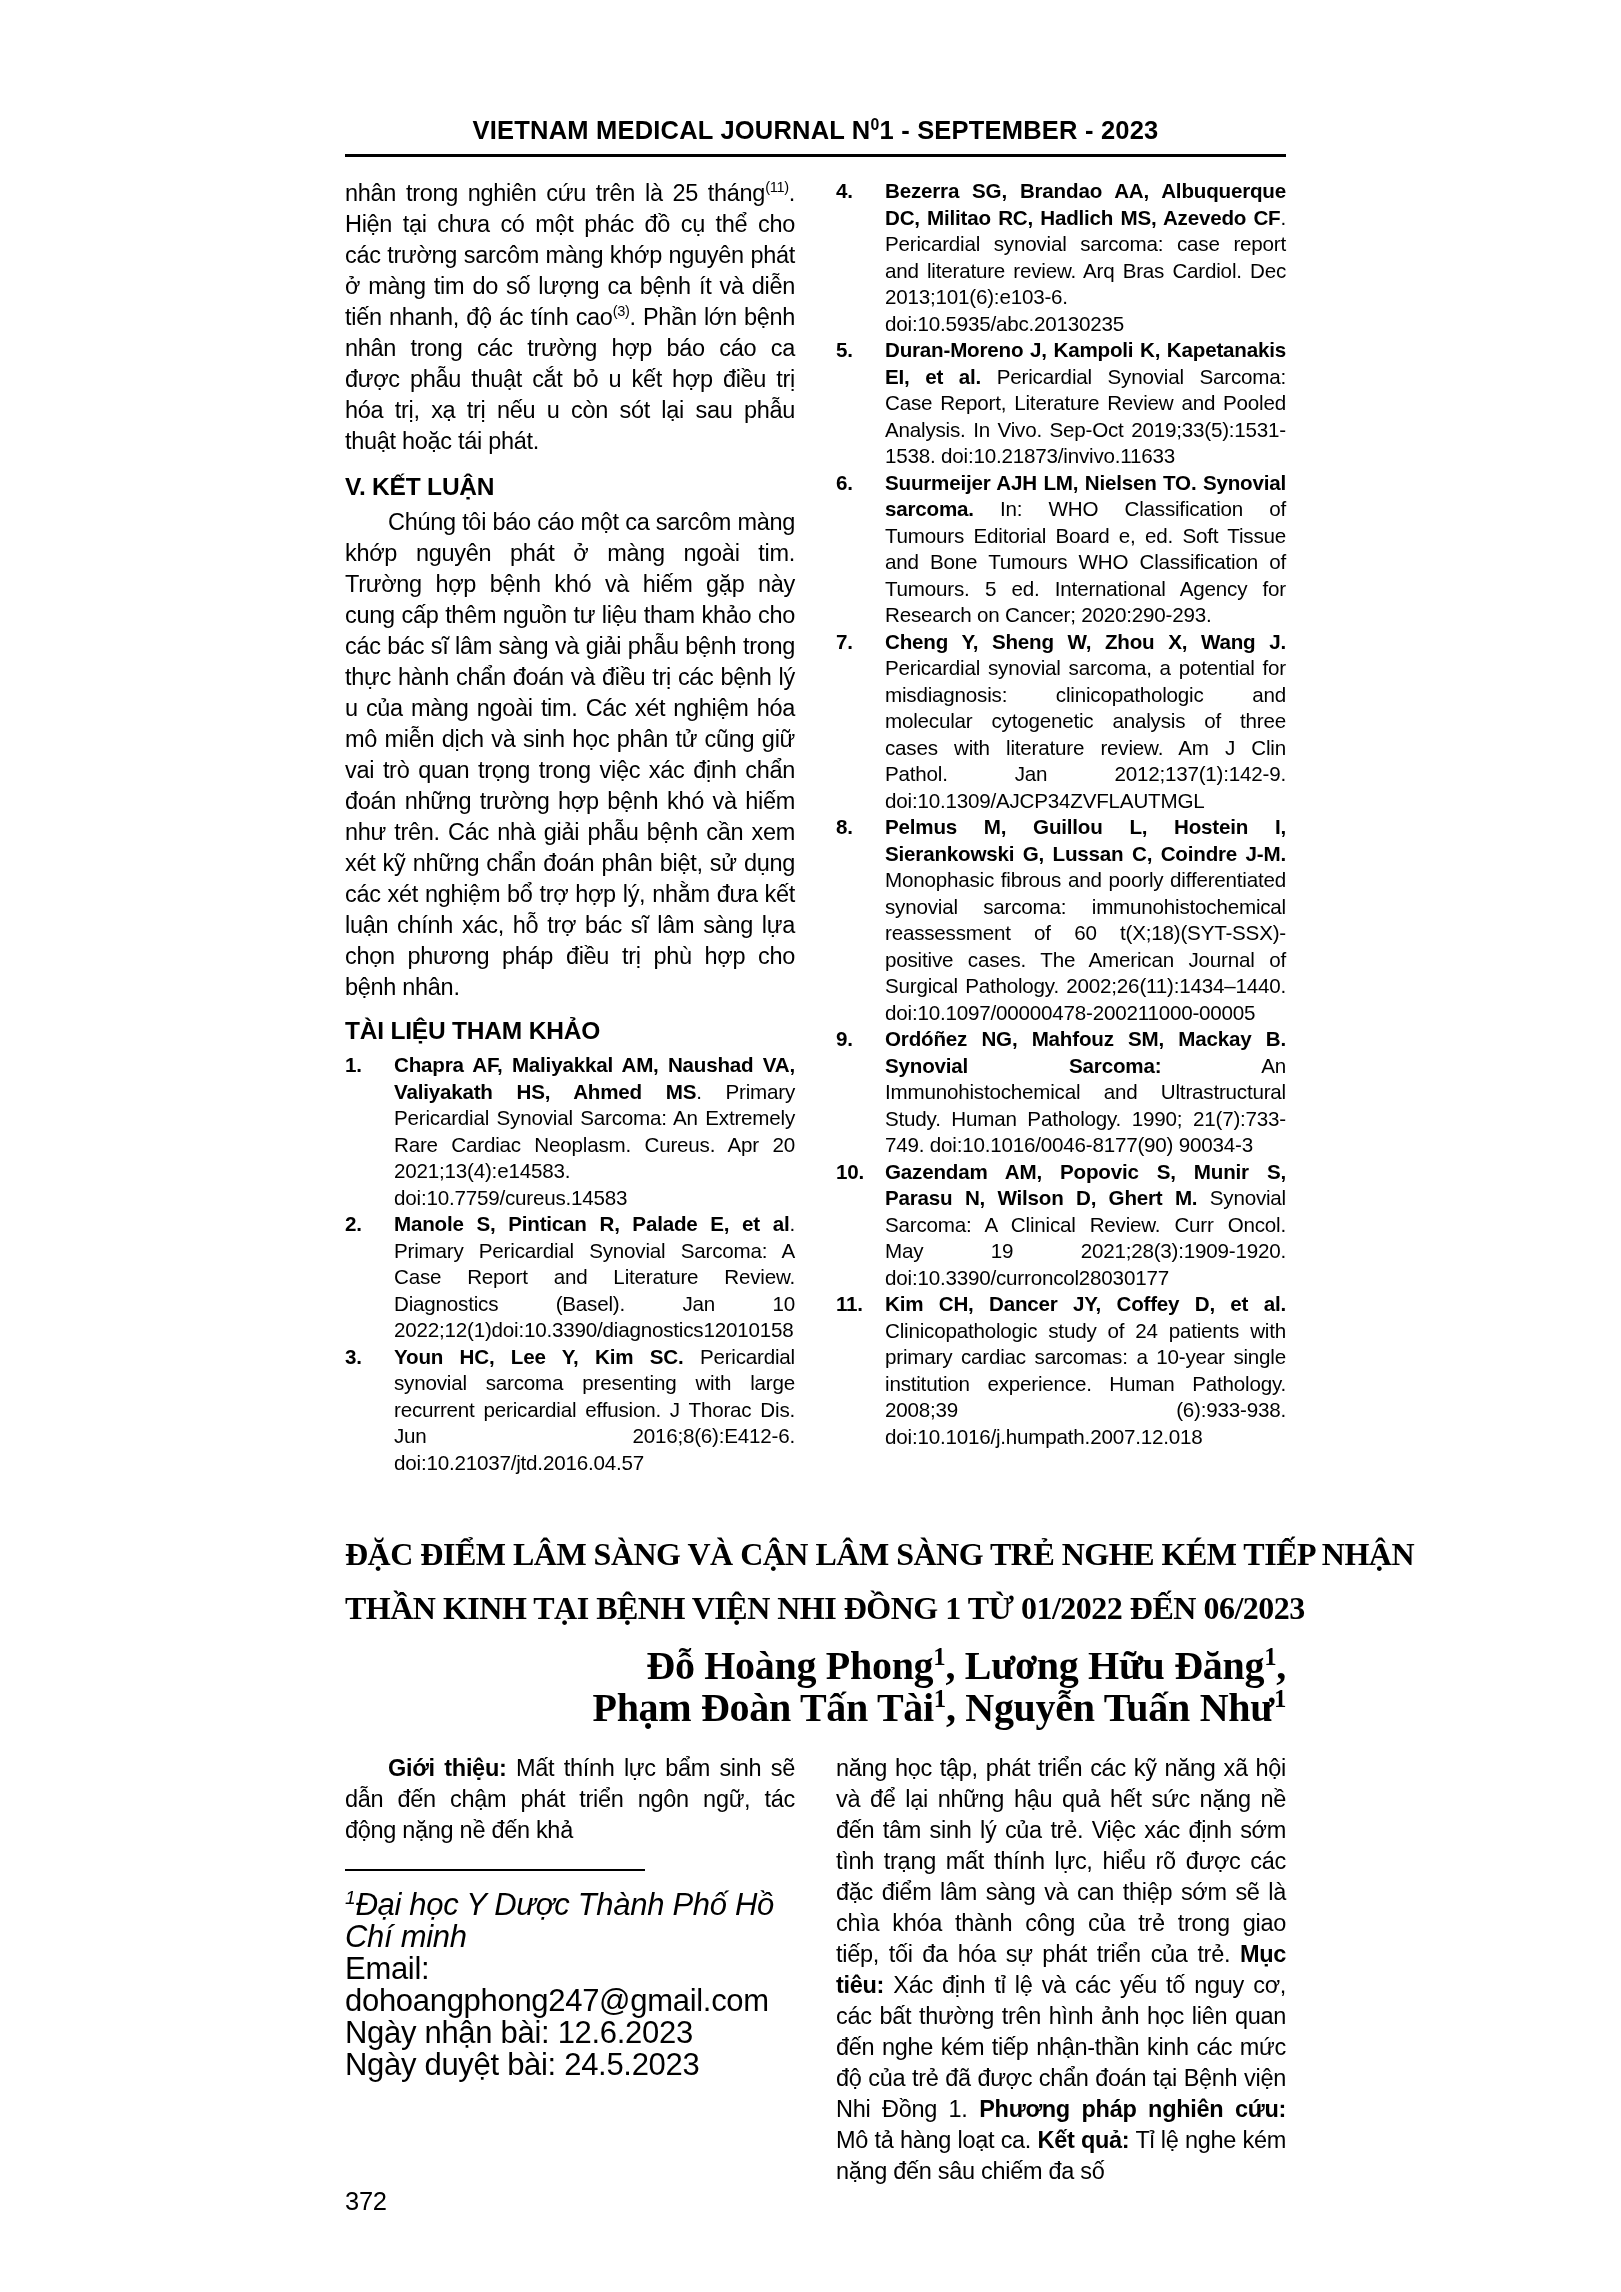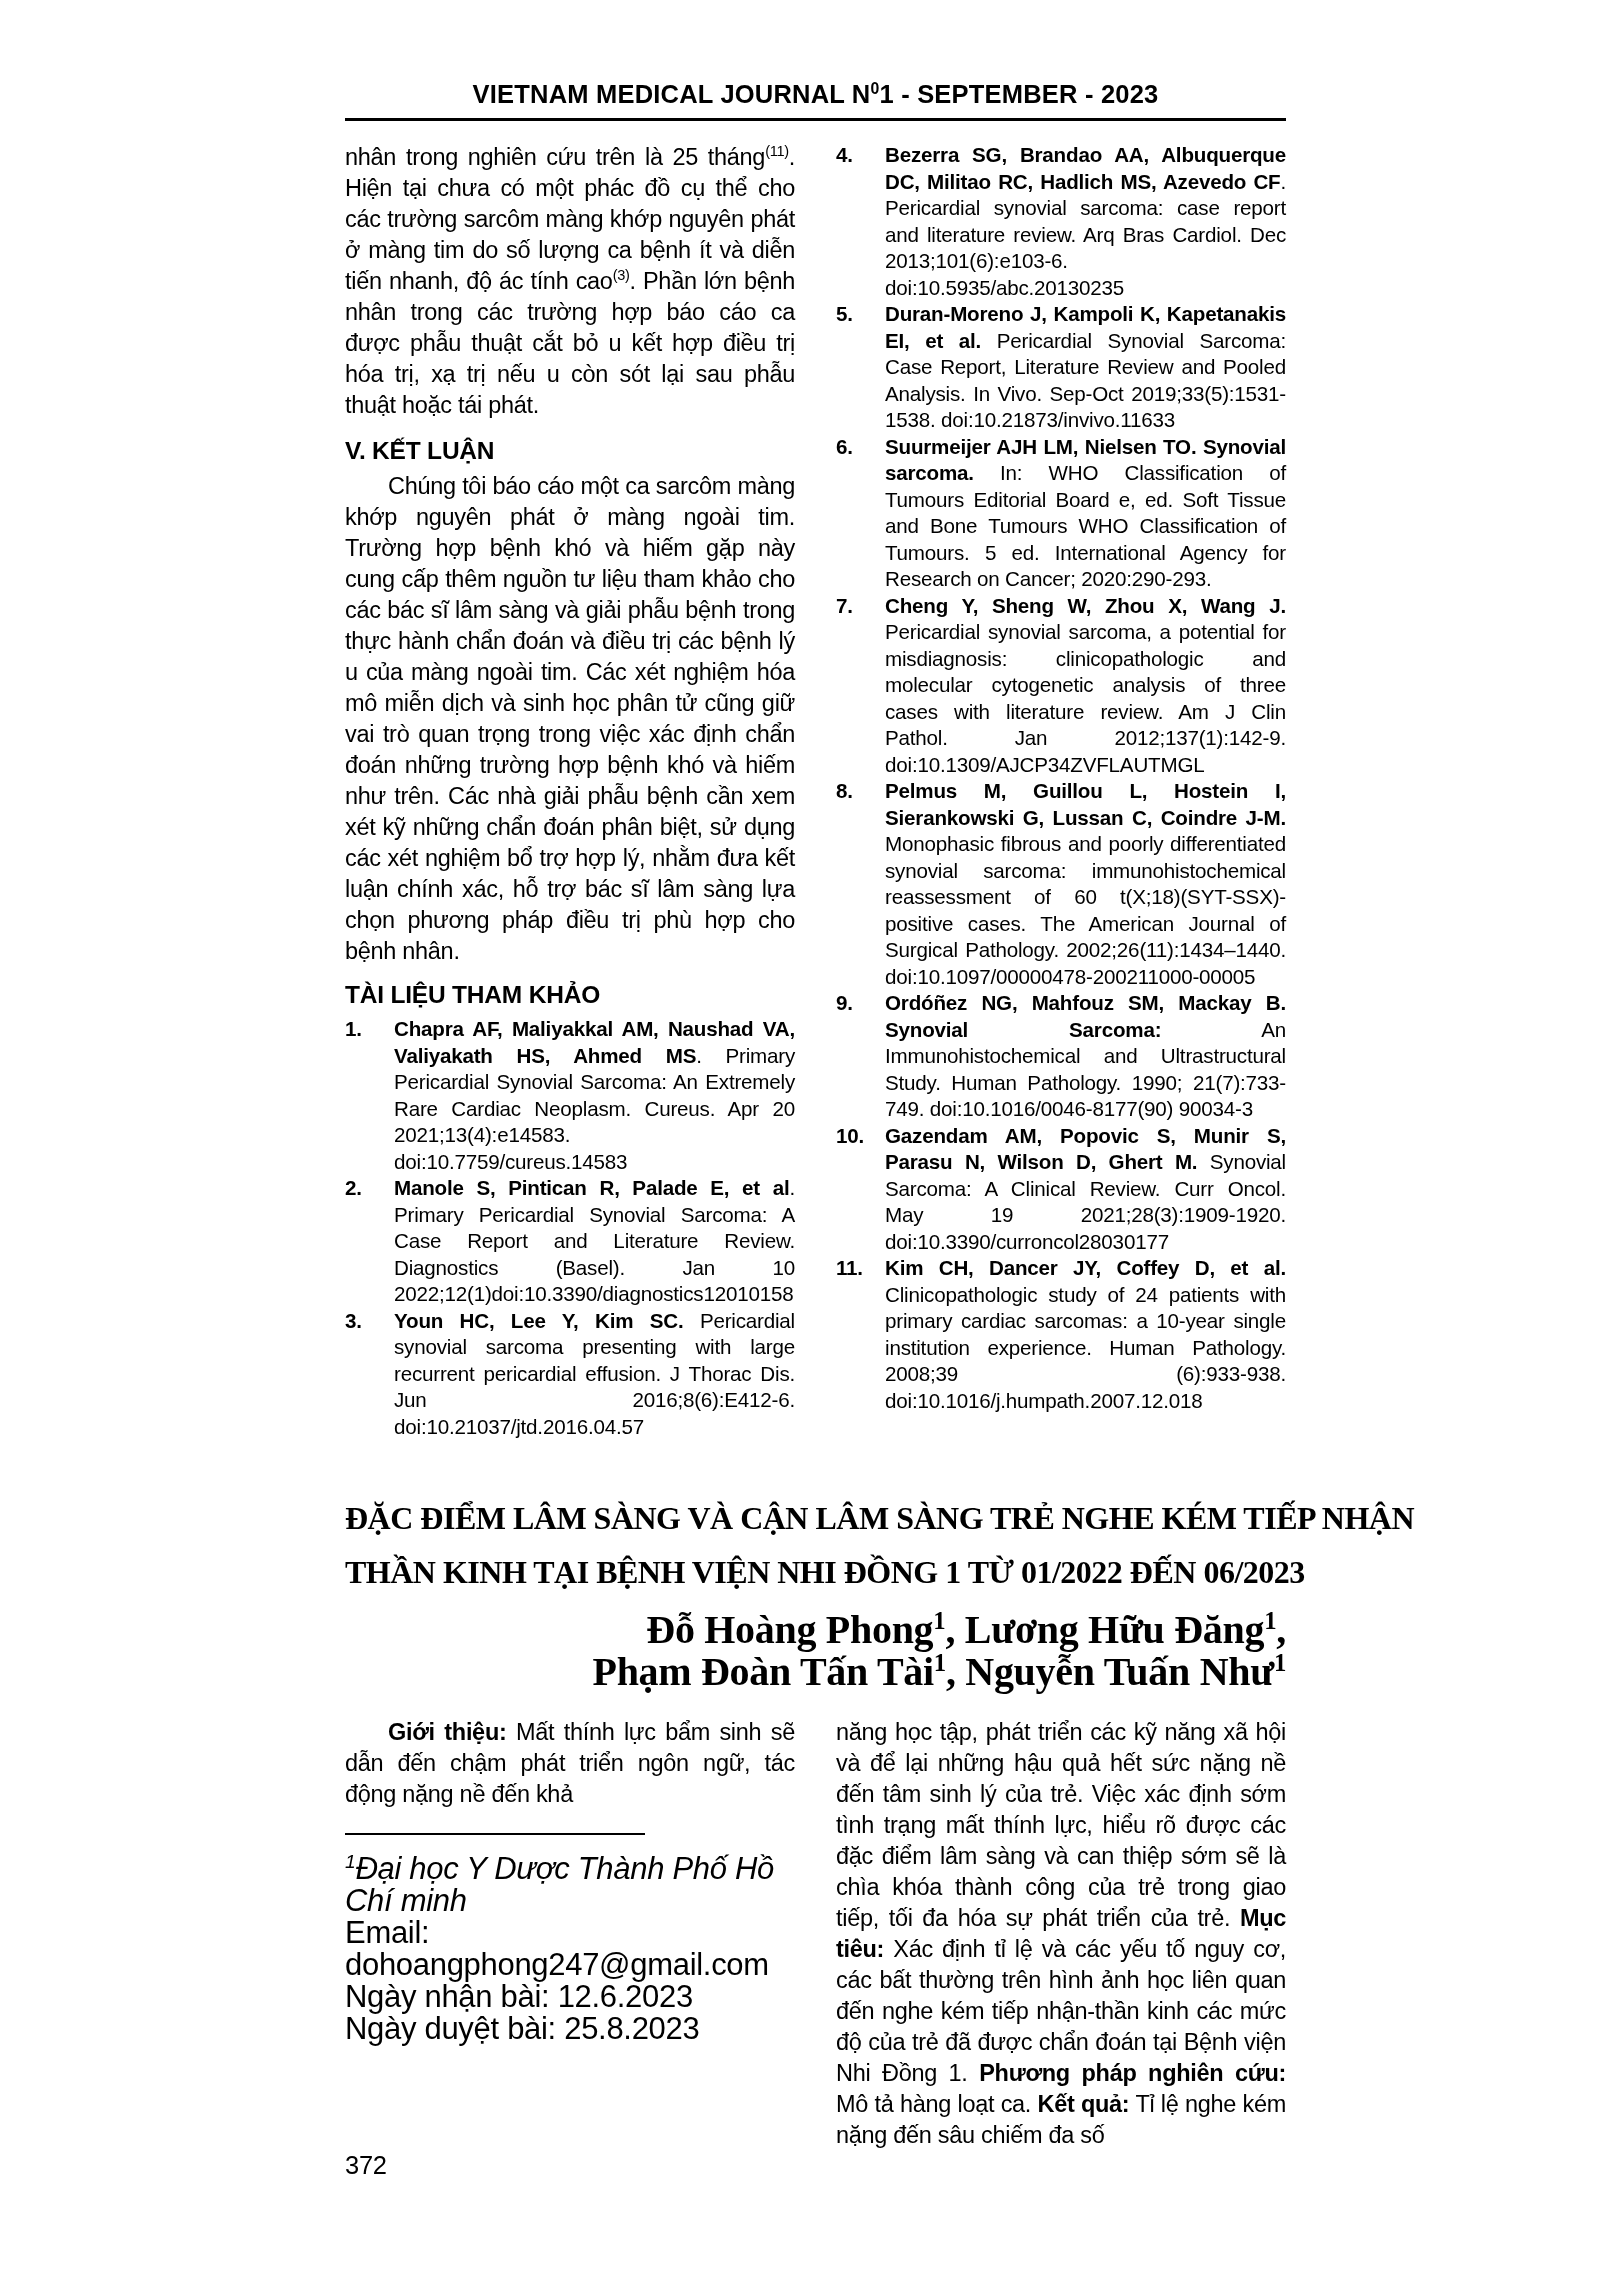--- a/index.html
+++ b/index.html
@@ -2,21 +2,21 @@
 <html lang="vi"><head>
 <meta charset="utf-8">
 <style>
   * { margin:0; padding:0; box-sizing:border-box; }
   html,body { background:#ffffff; }
   .page {
     position:relative;
     width:1293px; height:2293px;
     margin:0 auto;
     background:#ffffff; color:#000000;
-    padding:80px 171px 0 181px;
+    padding:116px 171px 0 181px;
     font-family:"Liberation Sans","DejaVu Sans",sans-serif;
     overflow:hidden;
   }
   sup { font-size:62%; line-height:0; vertical-align:super; }
 
   
   .journal-header{ text-align:center; font-weight:bold; font-size:25.5px; letter-spacing:0.2px; }
   .header-rule{ border:0; border-top:3.9px solid #000; margin-top:8.8px; }
 
   
@@ -126,21 +126,21 @@
     <div class="col">
 
 
       <p class="bodytext indent"><b>Giới thiệu:</b><span> Mất thính lực bẩm sinh sẽ dẫn đến chậm phát triển ngôn ngữ, tác động nặng nề đến khả</span></p>
 
       <div class="footnote">
         <hr class="footnote-rule">
         <p class="affiliation"><sup>1</sup><span>Đại học Y Dược Thành Phố Hồ Chí minh</span></p>
         <p>Email: dohoangphong247@gmail.com</p>
         <p>Ngày nhận bài: 12.6.2023</p>
-        <p>Ngày duyệt bài: 25.8.2023</p>
+        <p>Ngày duyệt bài: 24.5.2023</p>
       </div>
 
     </div>
     <div class="col">
 
       <p class="bodytext"><span>năng học tập, phát triển các kỹ năng xã hội và để lại những hậu quả hết sức nặng nề đến tâm sinh lý của trẻ. Việc xác định sớm tình trạng mất thính lực, hiểu rõ được các đặc điểm lâm sàng và can thiệp sớm sẽ là chìa khóa thành công của trẻ trong giao tiếp, tối đa hóa sự phát triển của trẻ. </span><b>Mục tiêu:</b><span> Xác định tỉ lệ và các yếu tố nguy cơ, các bất thường trên hình ảnh học liên quan đến nghe kém tiếp nhận-thần kinh các mức độ của trẻ đã được chẩn đoán tại Bệnh viện Nhi Đồng 1. </span><b>Phương pháp nghiên cứu:</b><span> Mô tả hàng loạt ca. </span><b>Kết quả:</b><span> Tỉ lệ nghe kém nặng đến sâu chiếm đa số</span></p>
 
     </div>
   </div>
 

